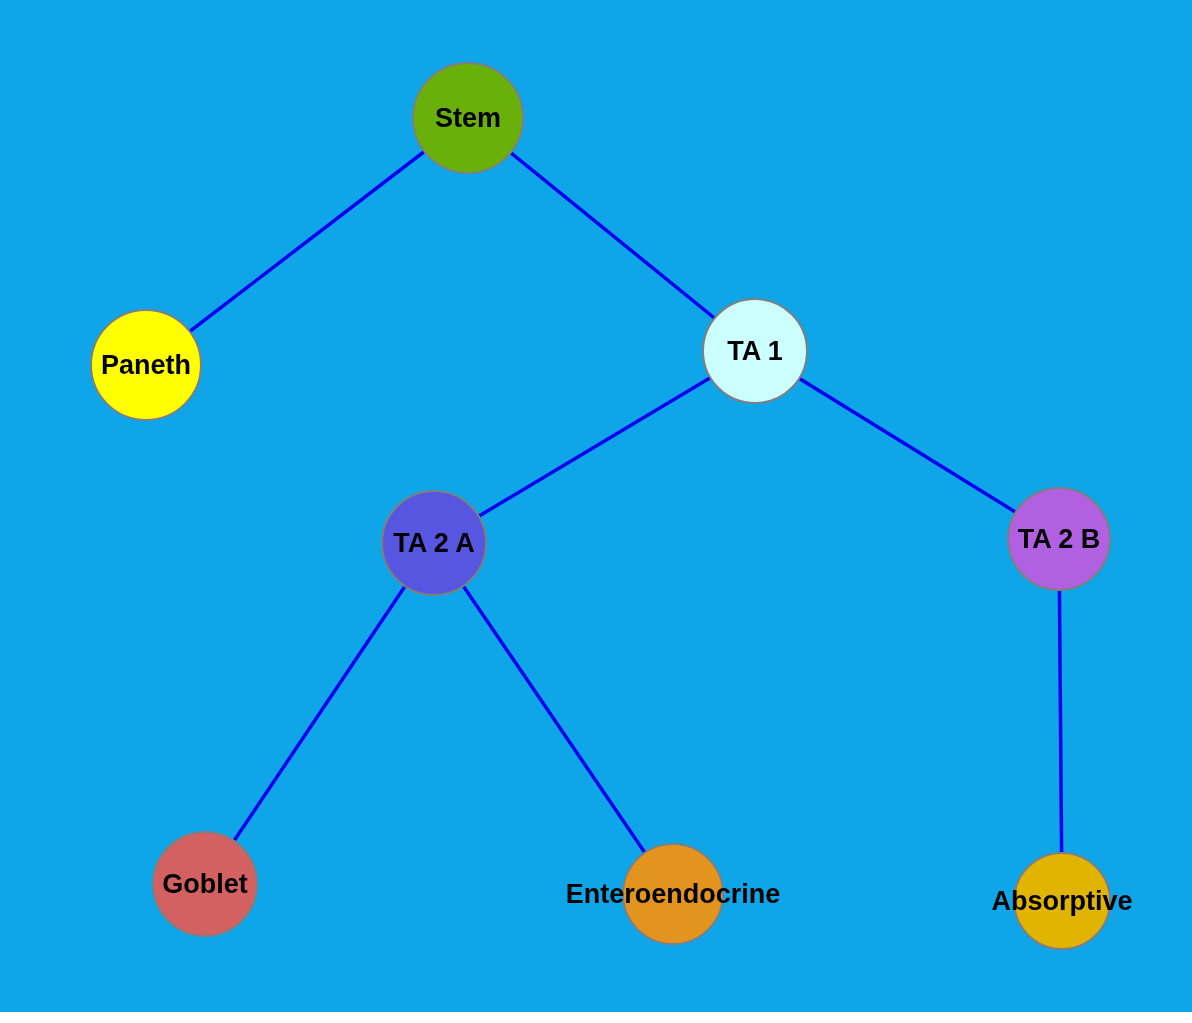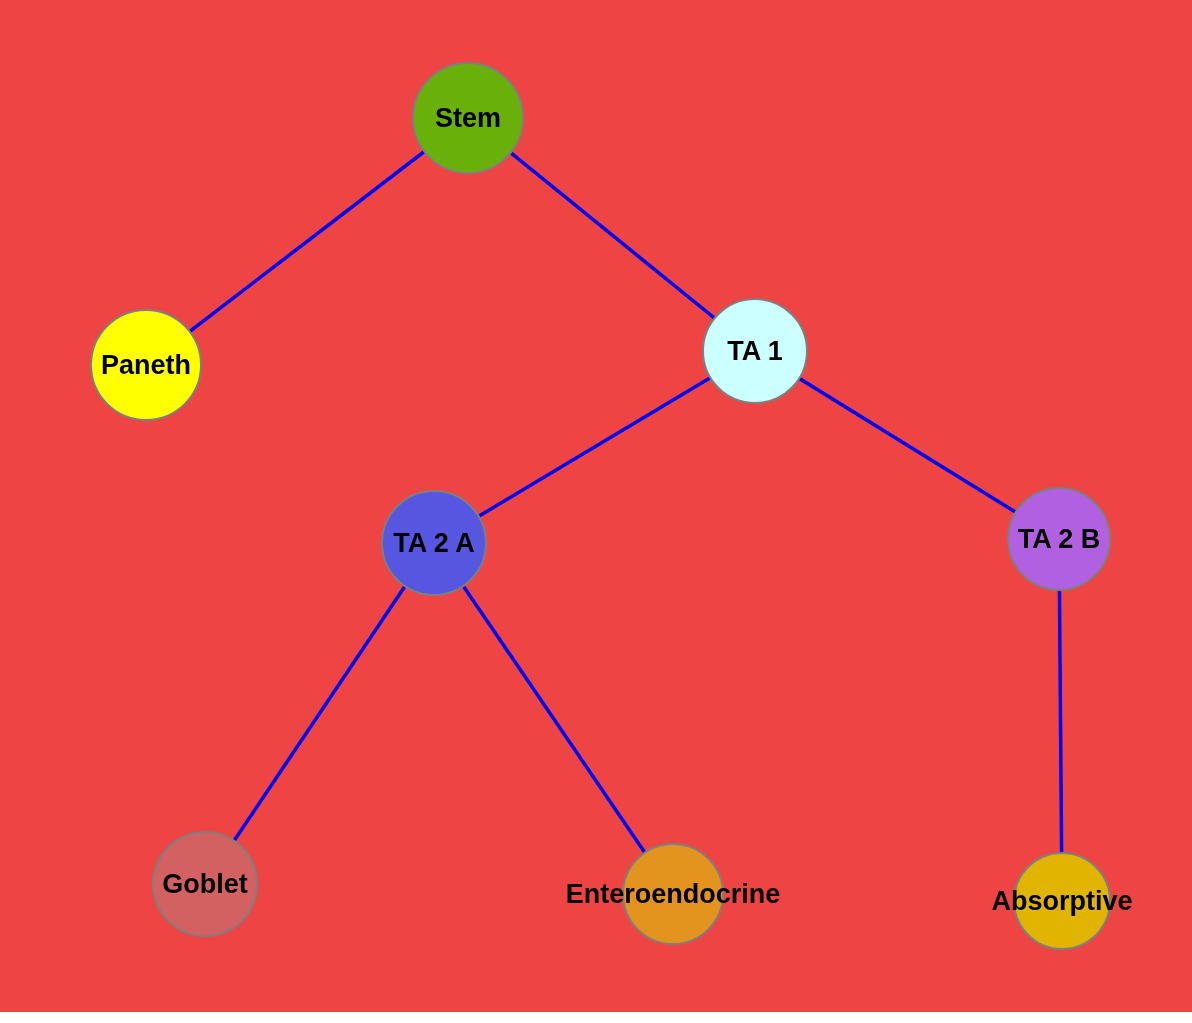--- a/index.html
+++ b/index.html
@@ -14,21 +14,21 @@
     height: 1023px;
     background: #ffffff;
     overflow: hidden;
   }
   #plot-area {
     position: absolute;
     left: 0;
     top: 0;
     width: 1192px;
     height: 1012px;
-    background: #ef4444;
+    background: #0ea5e9;
   }
   #graph-svg {
     position: absolute;
     left: 0;
     top: 0;
   }
   .node-label {
     font-family: "Liberation Sans", sans-serif;
     font-weight: bold;
     font-size: 27px;

